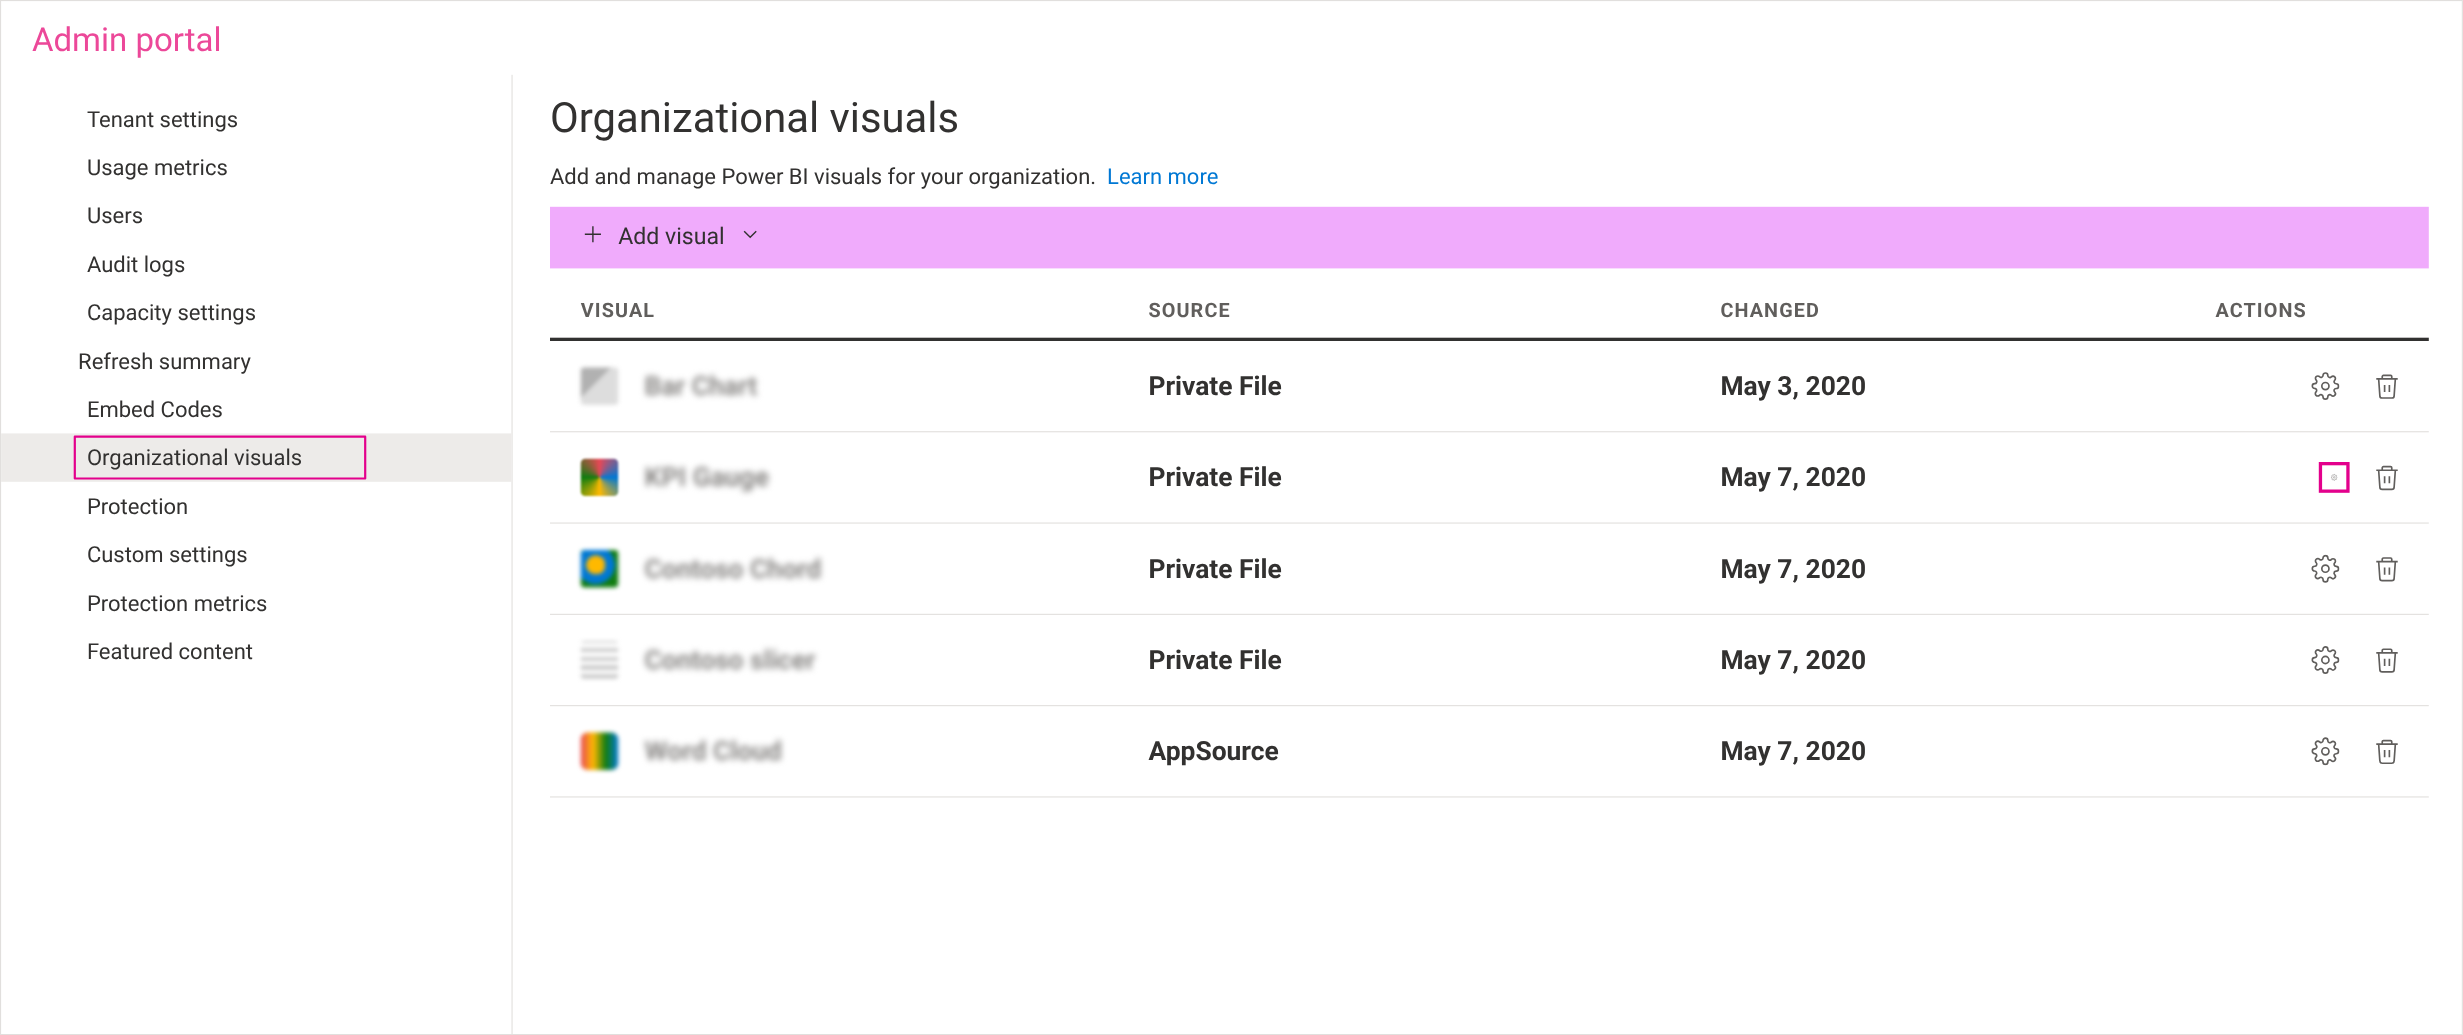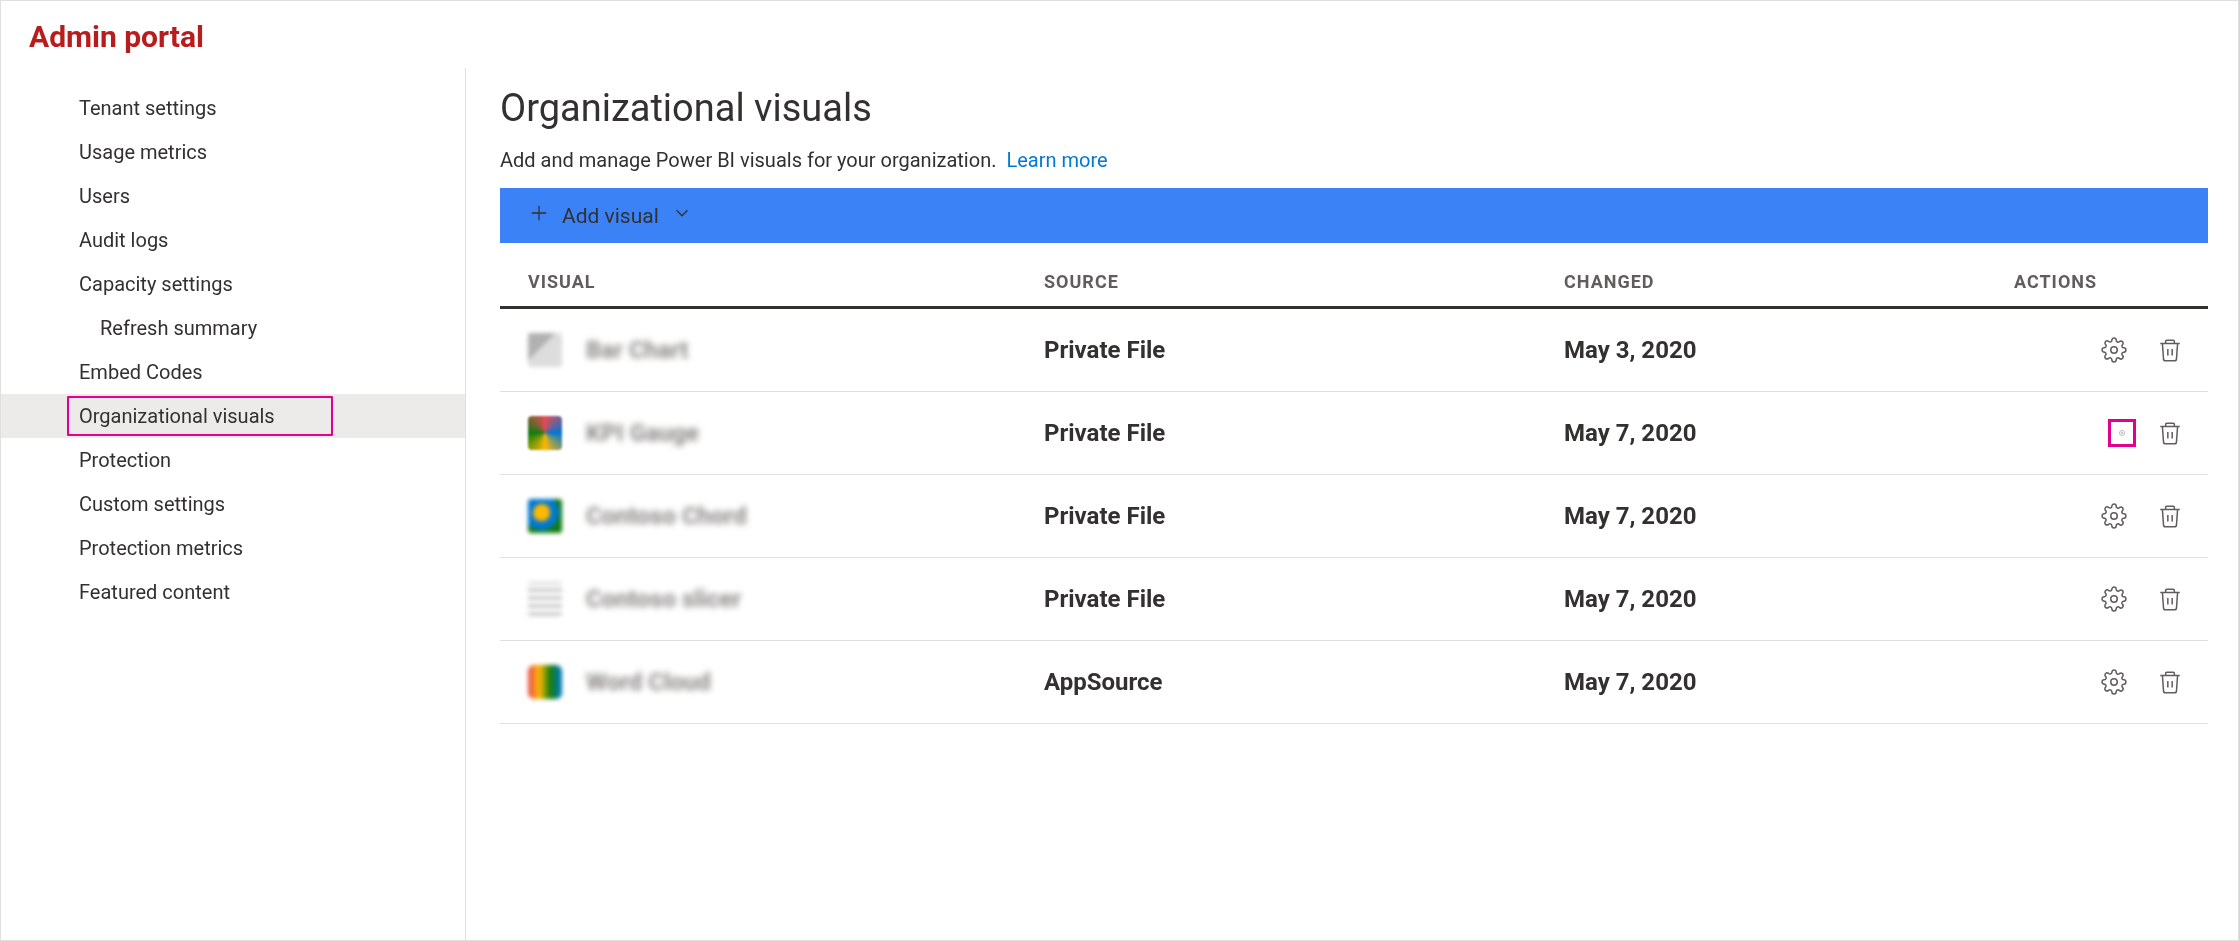--- a/index.html
+++ b/index.html
@@ -9,53 +9,53 @@
     color: #323130;
     background: #fff;
     width: 2239px;
     height: 941px;
     transform-origin: top left;
   }
   .app { display: flex; flex-direction: column; height: 100%; border: 1px solid #e1dfdd; }
   .header {
     padding: 18px 28px 14px 28px;
     font-size: 30px;
-    font-weight: 700;
-    color: #b91c1c;
+    font-weight: 400;
+    color: #ec4899;
   }
   .body { display: flex; flex: 1; min-height: 0; }
   .sidebar {
     width: 465px;
     padding: 18px 0 0 0;
     border-right: 1px solid #e1dfdd;
   }
   .nav-item {
     padding: 10px 0 10px 78px;
     font-size: 20px;
     color: #323130;
     cursor: pointer;
   }
-  .nav-item.sub { padding-left: 70px; margin-left: 29px; }
+  .nav-item.sub { padding-left: 70px; }
   .nav-item.active {
     background: #edebe9;
     position: relative;
   }
   .nav-item .highlight-box {
     position: absolute;
     border: 2px solid #e3008c;
     border-radius: 1px;
     left: 66px; top: 2px; right: 132px; bottom: 2px;
     pointer-events: none;
   }
   .main { flex: 1; padding: 18px 30px 0 34px; display: flex; flex-direction: column; }
   .page-title { font-size: 38px; font-weight: 400; margin-bottom: 18px; }
   .page-desc { font-size: 20px; color: #323130; margin-bottom: 16px; }
   .page-desc a { color: #0078d4; text-decoration: none; cursor: pointer; }
   .toolbar {
-    background: #3b82f6;
+    background: #f0abfc;
     padding: 14px 28px;
     display: flex;
     align-items: center;
     gap: 12px;
     font-size: 21px;
     cursor: pointer;
   }
   .toolbar svg { width: 22px; height: 22px; }
   .table { margin-top: 28px; }
   .thead, .trow { display: flex; align-items: center; font-weight: bold; }

